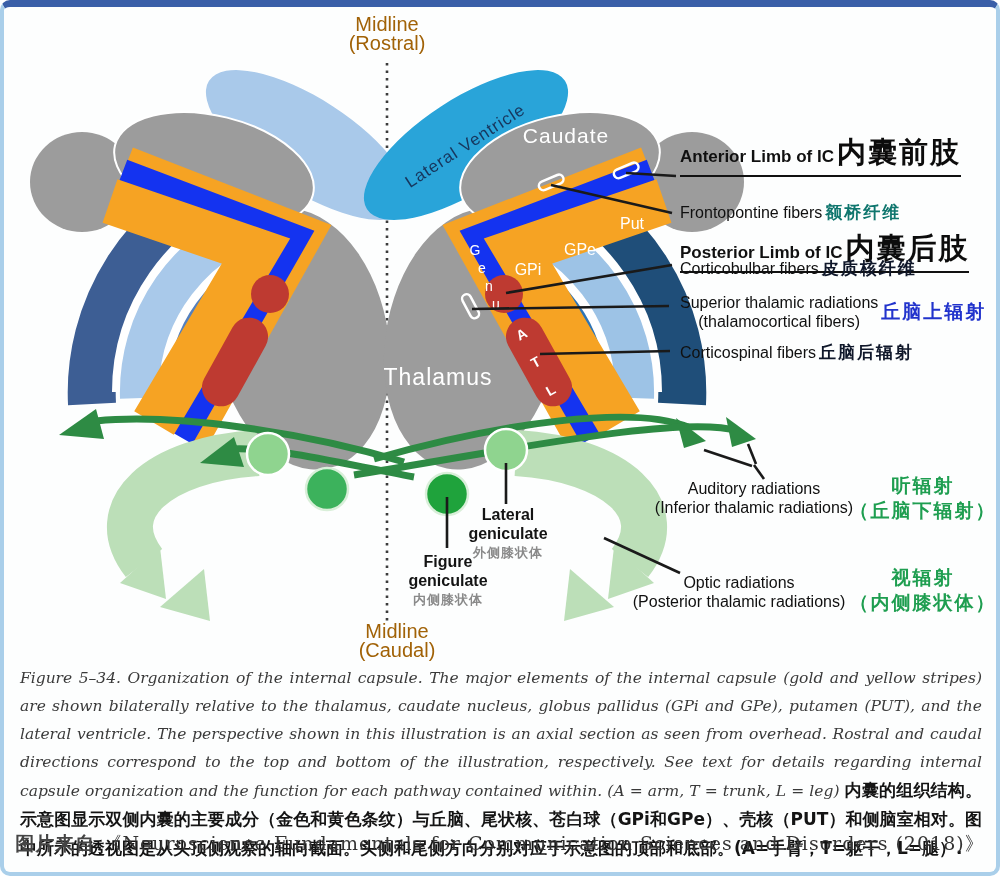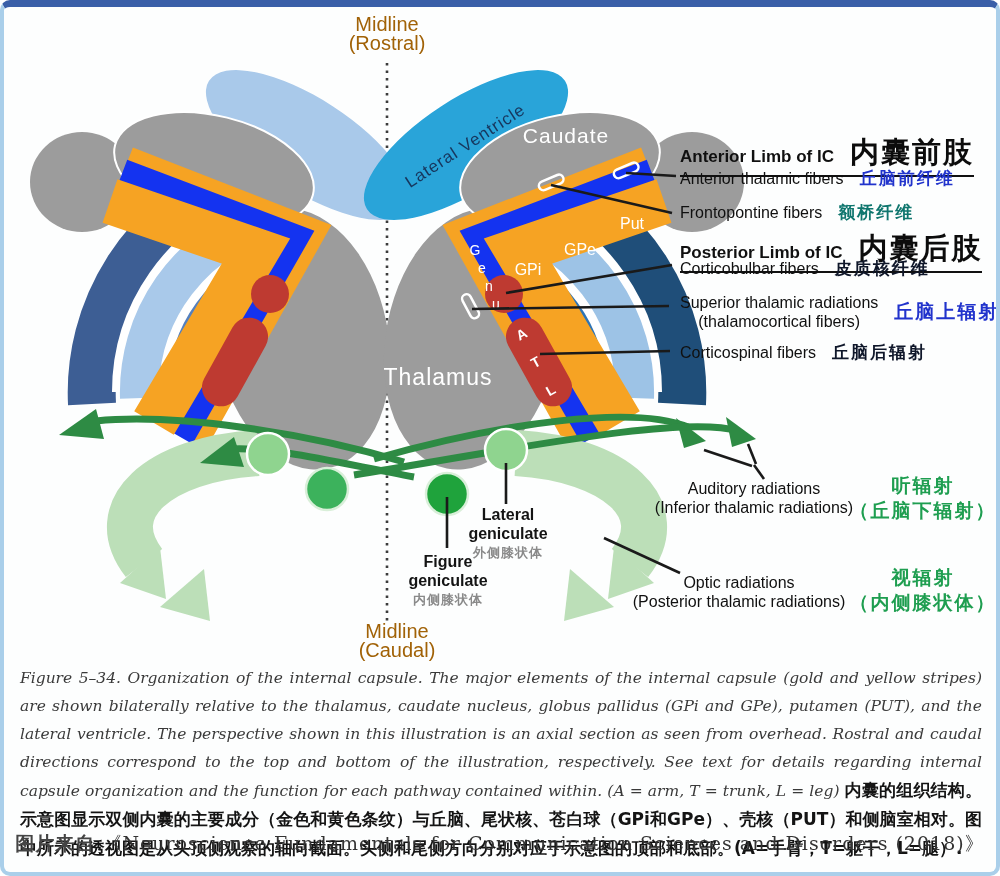--- a/index.html
+++ b/index.html
@@ -5,21 +5,21 @@
   html,body{margin:0;padding:0;background:#fff;}
   #frame{
     position:relative;width:1000px;height:876px;box-sizing:border-box;
     background:#fdfefe;border:4px solid #aacfea;border-top:7px solid #3a5fa8;
     border-radius:10px;overflow:hidden;
     font-family:"Liberation Sans",sans-serif;
   }
   .abs{position:absolute;}
   .ctr{text-align:center;}
   .midline-label{font-size:20px;color:#a16207;line-height:19px;}
-  .row{position:absolute;display:flex;align-items:baseline;gap:16px;white-space:nowrap;}
+  .row{position:absolute;display:flex;align-items:baseline;gap:3px;white-space:nowrap;}
   .en{font-size:16px;color:#101010;}
   .en-bold{font-size:17px;font-weight:bold;color:#101010;}
   .zh-big{font-size:29px;font-weight:bold;color:#0c0c0c;letter-spacing:2px;font-family:"DejaVu Sans",sans-serif;}
   .zh{font-size:17px;font-weight:bold;letter-spacing:2px;font-family:"DejaVu Sans",sans-serif;}
   .zh-blue{color:#2133cc;}
   .zh-orange{color:#0f766e;}
   .zh-red{color:#0f172a;}
   .zh-green{color:#1e9e50;}
   .underline-row{border-bottom:2px solid #111;padding-bottom:2px;}
   .two-line{line-height:19px;}
@@ -157,24 +157,20 @@
   <div class="abs ctr midline-label" style="left:328px;top:615px;width:130px">
     <div>Midline</div>
     <div>(Caudal)</div>
   </div>
 
   <div class="row underline-row" style="left:676px;top:126px">
     <span class="en-bold">Anterior Limb of IC</span>
     <span class="zh-big">内囊前肢</span>
   </div>
 
-  <div class="row" style="left:676px;top:160px">
-    <span class="en">Anterior thalamic fibers</span>
-    <span class="zh zh-blue">丘脑前纤维</span>
-  </div>
 
   <div class="row" style="left:676px;top:194px">
     <span class="en">Frontopontine fibers</span>
     <span class="zh zh-orange">额桥纤维</span>
   </div>
 
   <div class="row underline-row" style="left:676px;top:222px">
     <span class="en-bold">Posterior Limb of IC</span>
     <span class="zh-big">内囊后肢</span>
   </div>

